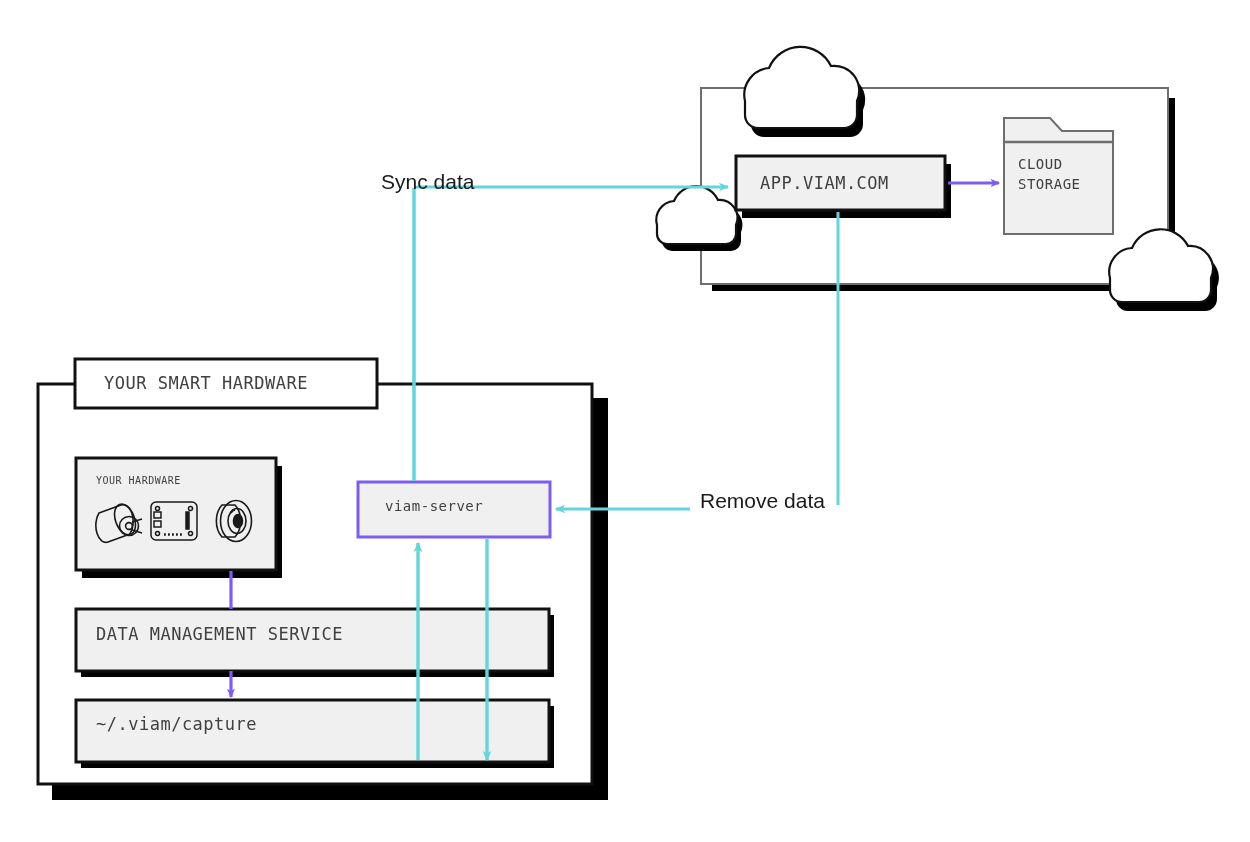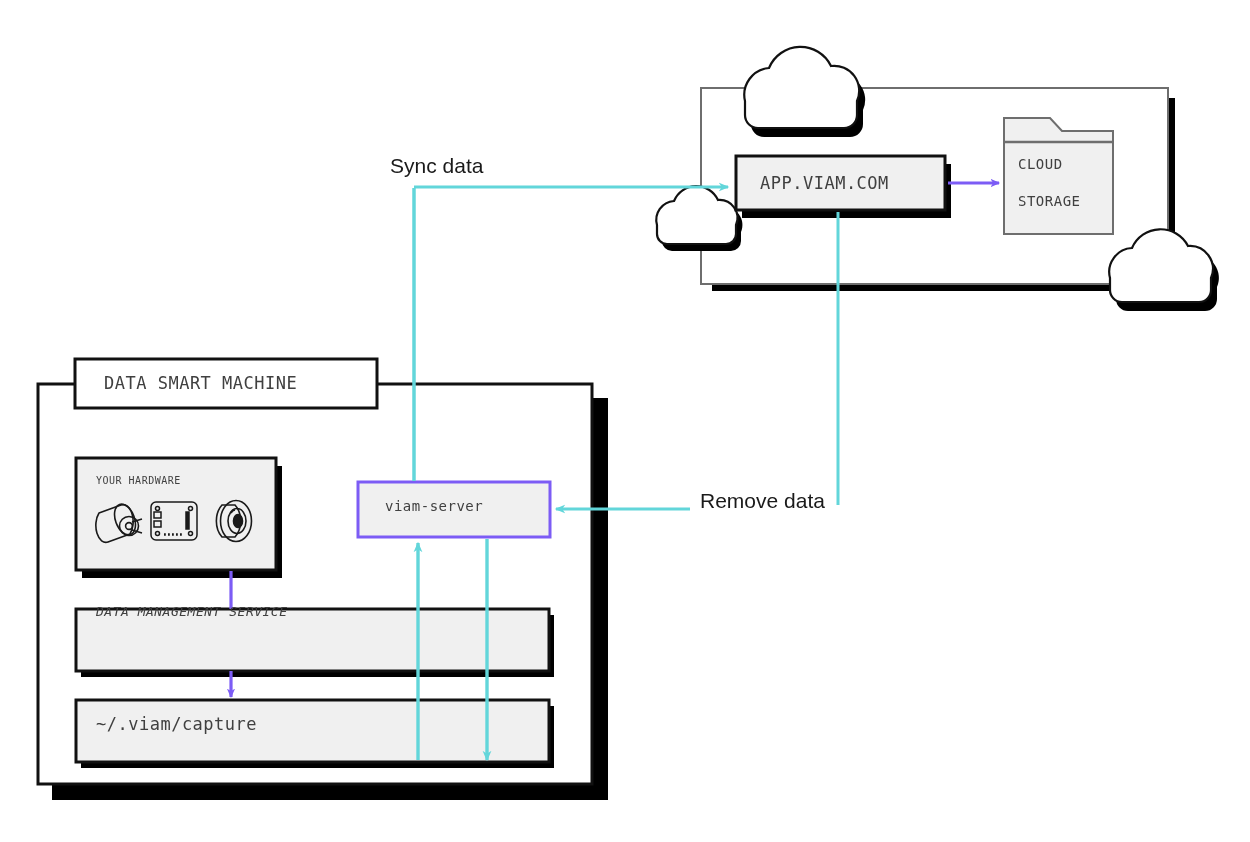--- a/index.html
+++ b/index.html
@@ -16,36 +16,36 @@
   .box-label{
     position:absolute;
     font-family:"DejaVu Sans Mono","Liberation Mono",monospace;
     color:#404040;
     white-space:pre;
     letter-spacing:0.5px;
     pointer-events:none;
   }
   .lbl-machine{left:104px;top:373px;font-size:17px;}
   .lbl-hardware{left:96px;top:475px;font-size:10px;}
-  .lbl-dms{left:96px;top:604px;font-size:13px;font-style:italic;}
+  .lbl-dms{left:96px;top:624px;font-size:17px;}
   .lbl-capture{left:96px;top:714px;font-size:17px;}
   .lbl-viamserver{left:385px;top:498px;font-size:14px;}
   .lbl-appviam{left:760px;top:173px;font-size:17px;}
   .lbl-cloudstorage-1{left:1018px;top:156px;font-size:14px;}
-  .lbl-cloudstorage-2{left:1018px;top:193px;font-size:14px;}
+  .lbl-cloudstorage-2{left:1018px;top:176px;font-size:14px;}
 
   .annot{
     position:absolute;
     font-family:"Liberation Sans","DejaVu Sans",sans-serif;
     font-size:21px;
     color:#1a1a1a;
     white-space:nowrap;
     pointer-events:none;
   }
-  .annot-sync{left:381px;top:154px;margin-left:9px;}
+  .annot-sync{left:381px;top:170px;}
   .annot-remove{left:700px;top:489px;}
 </style>
 </head>
 <body>
 
 <div id="stage">
 
 <svg width="1250" height="842" viewBox="0 0 1250 842" xmlns="http://www.w3.org/2000/svg">
   <defs>
     <marker id="arrTeal" markerWidth="11" markerHeight="11" refX="9.2" refY="5" orient="auto" markerUnits="userSpaceOnUse">
@@ -159,21 +159,21 @@
   <path d="M487,539 L487,760" stroke="#62d6da" stroke-width="3.4" fill="none" marker-end="url(#arrTeal)"></path>
 
   <path d="M948,183 L999,183" stroke="#7c5cf5" stroke-width="3" fill="none" marker-end="url(#arrPurple)"></path>
 
   <path d="M231,571 L231,609" stroke="#7c5cf5" stroke-width="3.2" fill="none"></path>
 
   <path d="M231,671 L231,697" stroke="#7c5cf5" stroke-width="3.2" fill="none" marker-end="url(#arrPurple)"></path>
 
 </svg>
 
-<div class="box-label lbl-machine">DATA SMART MACHINE</div>
+<div class="box-label lbl-machine">YOUR SMART HARDWARE</div>
 <div class="box-label lbl-hardware">YOUR HARDWARE</div>
 <div class="box-label lbl-dms">DATA MANAGEMENT SERVICE</div>
 <div class="box-label lbl-capture">~/.viam/capture</div>
 <div class="box-label lbl-viamserver">viam-server</div>
 <div class="box-label lbl-appviam">APP.VIAM.COM</div>
 <div class="box-label lbl-cloudstorage-1">CLOUD</div>
 <div class="box-label lbl-cloudstorage-2">STORAGE</div>
 
 <div class="annot annot-sync">Sync data</div>
 <div class="annot annot-remove">Remove data</div>

